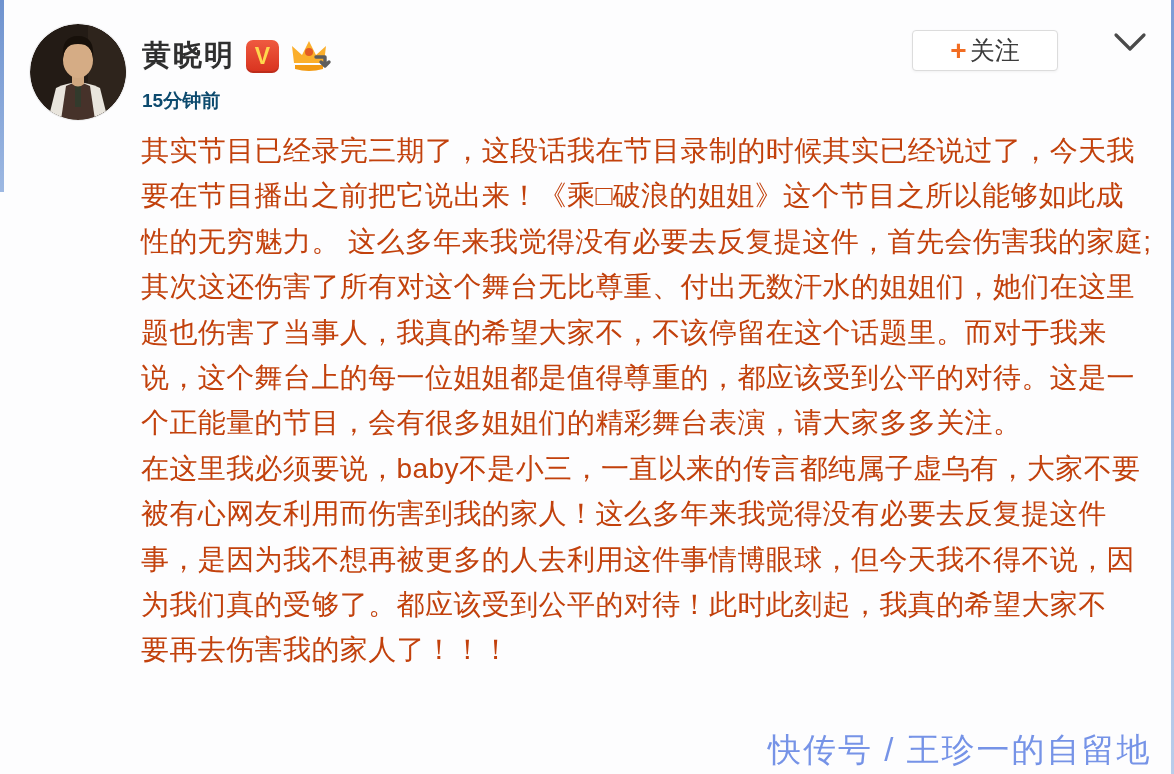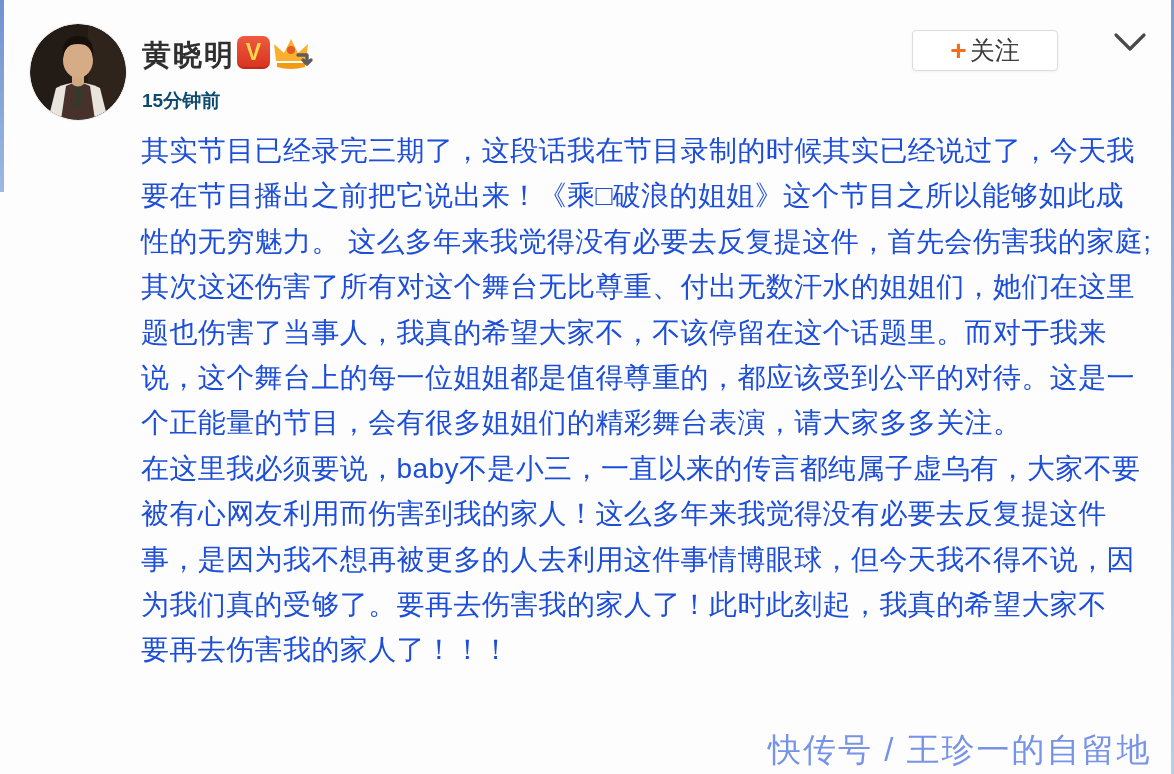--- a/index.html
+++ b/index.html
@@ -20,21 +20,21 @@
   }
   .avatar {
     position: absolute; left: 30px; top: 24px;
     width: 96px; height: 96px; border-radius: 50%;
     overflow: hidden; cursor: pointer;
     box-shadow: 0 0 0 1px rgba(0,0,0,0.06);
   }
   .avatar svg { display: block; }
   .name-row {
     position: absolute; left: 142px; top: 36px;
-    display: flex; gap: 2px;
+    display: flex; align-items: center; gap: 11px;
   }
   .name {
     font-size: 29px; font-weight: bold; color: #2f2f2f;
     letter-spacing: 2px; cursor: pointer;
   }
   .v-badge {
     width: 33px; height: 33px; border-radius: 7px;
     background: linear-gradient(180deg, #ef5a40, #d8321e);
     color: #ffd74d; font-size: 23px; font-weight: bold;
     display: flex; align-items: center; justify-content: center;
@@ -59,21 +59,21 @@
     color: #f26d22; font-size: 28px; font-weight: bold;
     margin-right: 3px; line-height: 1;
   }
   .chevron {
     position: absolute; left: 1112px; top: 30px;
     width: 36px; height: 26px; cursor: pointer;
   }
   .content {
     position: absolute; left: 141px; top: 128px;
     width: 1010px;
-    font-size: 28px; color: #1d4ed8;
+    font-size: 28px; color: #c2410c;
     line-height: 45.4px;
     letter-spacing: 0.4px;
   }
   .content-line { white-space: pre; }
   .watermark {
     position: absolute; left: 768px; top: 728px;
     font-size: 33px; color: #1d4ed8; opacity: 0.6;
     white-space: nowrap; letter-spacing: 2px;
     pointer-events: none;
   }
@@ -136,19 +136,19 @@
       <div class="content-line">其实节目已经录完三期了，这段话我在节目录制的时候其实已经说过了，今天我</div>
       <div class="content-line">要在节目播出之前把它说出来！《乘□破浪的姐姐》这个节目之所以能够如此成</div>
       <div class="content-line">性的无穷魅力。 这么多年来我觉得没有必要去反复提这件，首先会伤害我的家庭;</div>
       <div class="content-line">其次这还伤害了所有对这个舞台无比尊重、付出无数汗水的姐姐们，她们在这里</div>
       <div class="content-line">题也伤害了当事人，我真的希望大家不，不该停留在这个话题里。而对于我来</div>
       <div class="content-line">说，这个舞台上的每一位姐姐都是值得尊重的，都应该受到公平的对待。这是一</div>
       <div class="content-line">个正能量的节目，会有很多姐姐们的精彩舞台表演，请大家多多关注。</div>
       <div class="content-line">在这里我必须要说，baby不是小三，一直以来的传言都纯属子虚乌有，大家不要</div>
       <div class="content-line">被有心网友利用而伤害到我的家人！这么多年来我觉得没有必要去反复提这件</div>
       <div class="content-line">事，是因为我不想再被更多的人去利用这件事情博眼球，但今天我不得不说，因</div>
-      <div class="content-line">为我们真的受够了。要再去伤害我的家人了！此时此刻起，我真的希望大家不</div>
+      <div class="content-line">为我们真的受够了。都应该受到公平的对待！此时此刻起，我真的希望大家不</div>
       <div class="content-line">要再去伤害我的家人了！！！</div>
     </div>
 
   <div class="watermark">快传号 / 王珍一的自留地</div>
 
 </div>
 
 </body></html>

